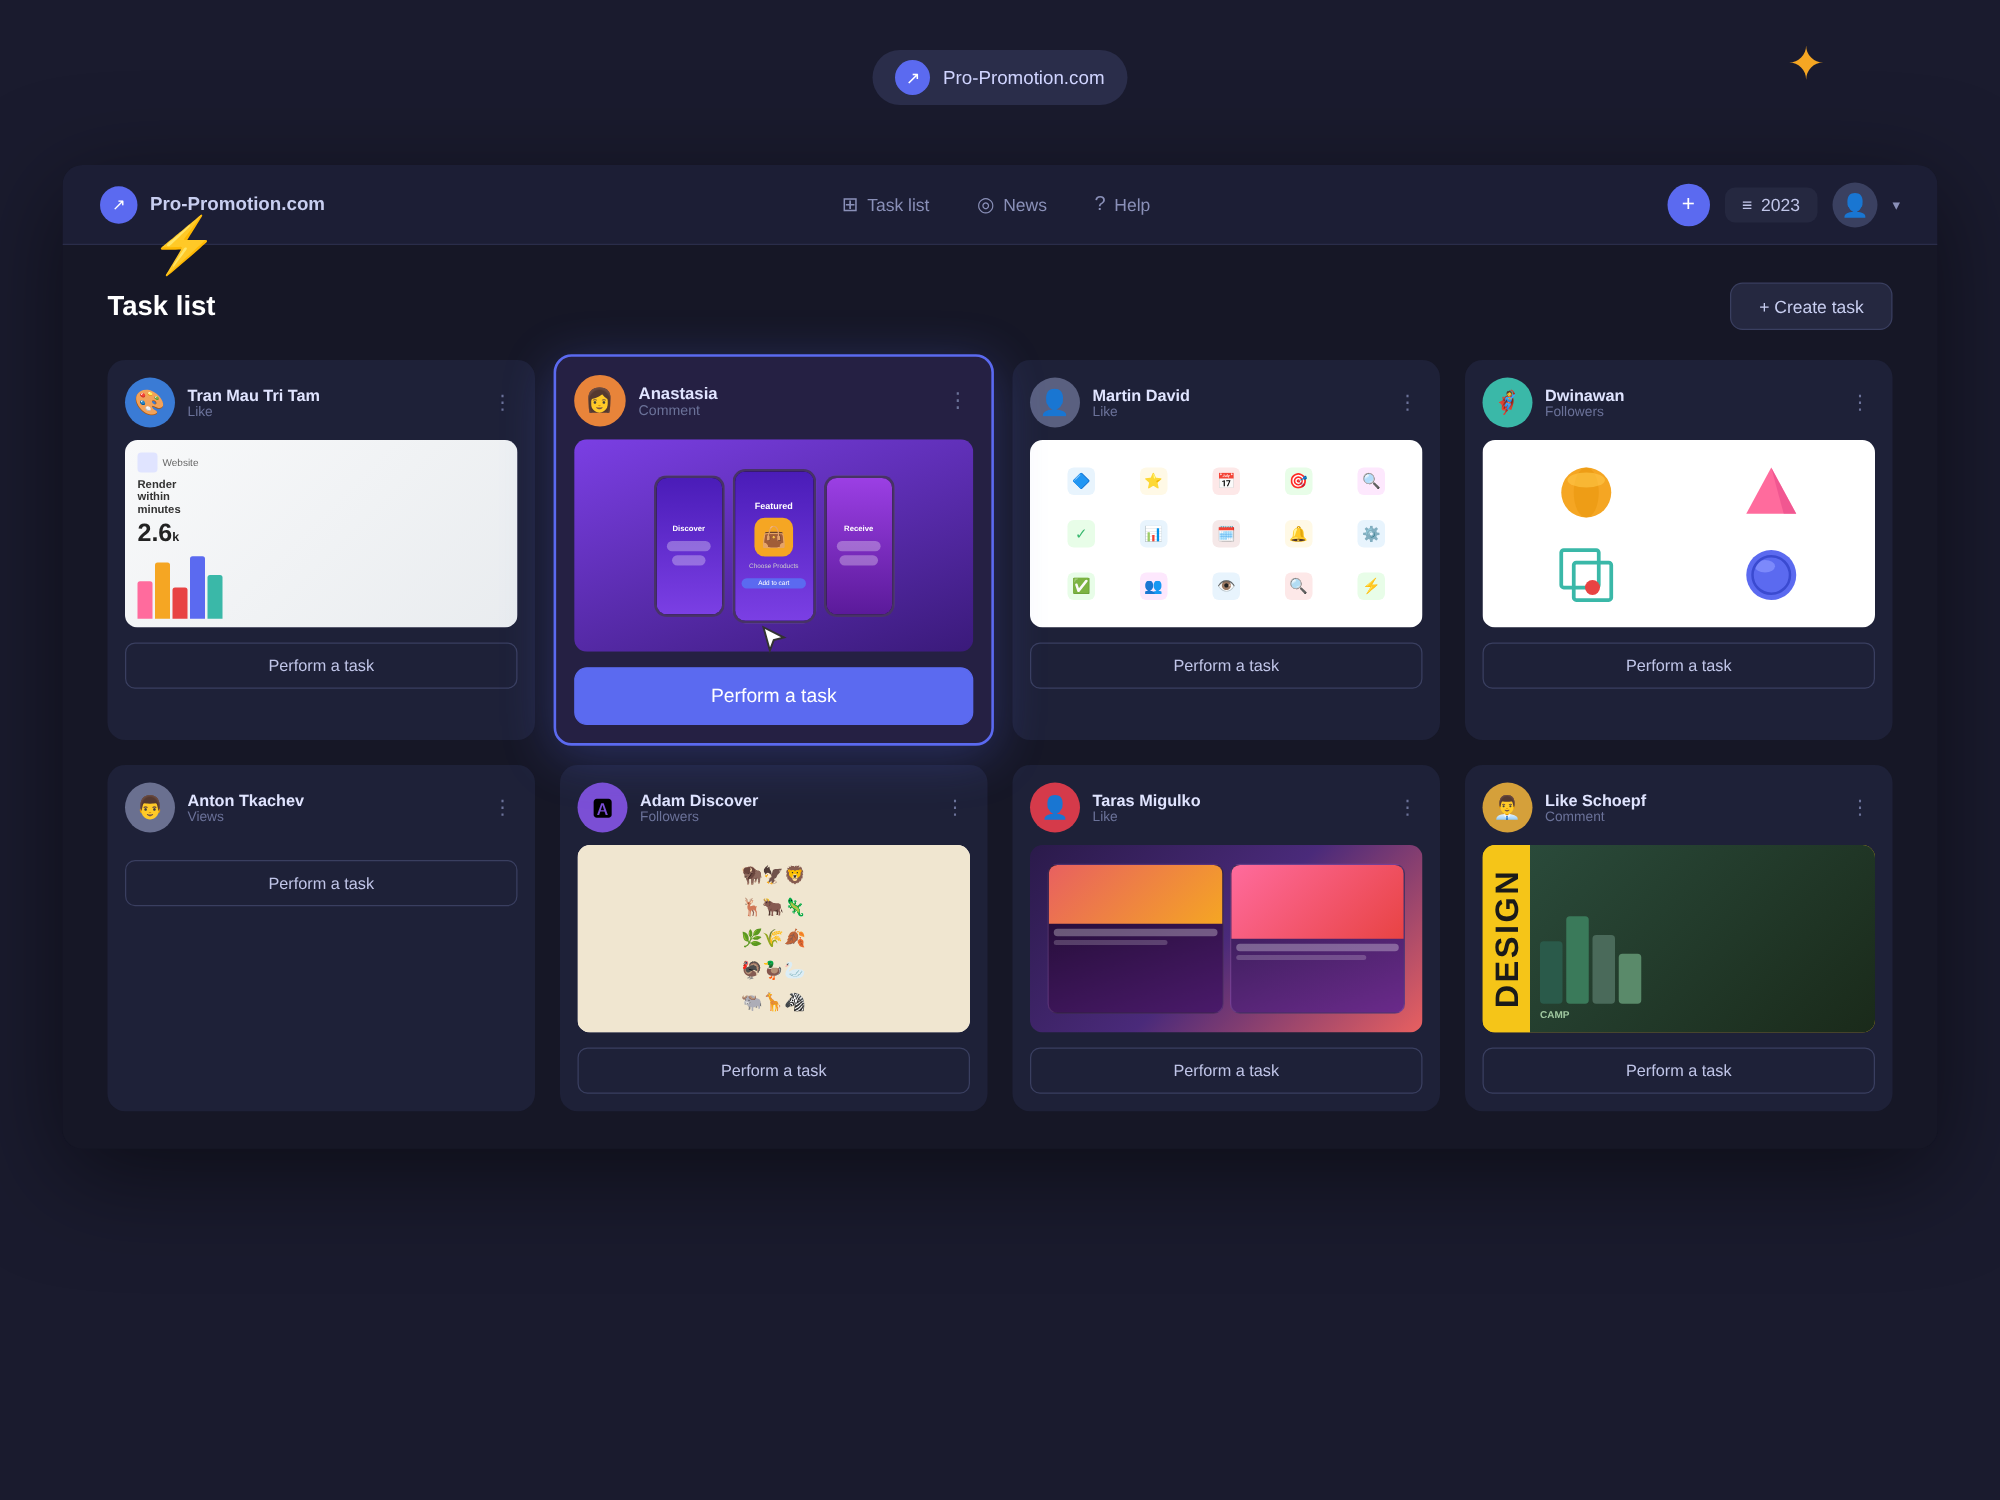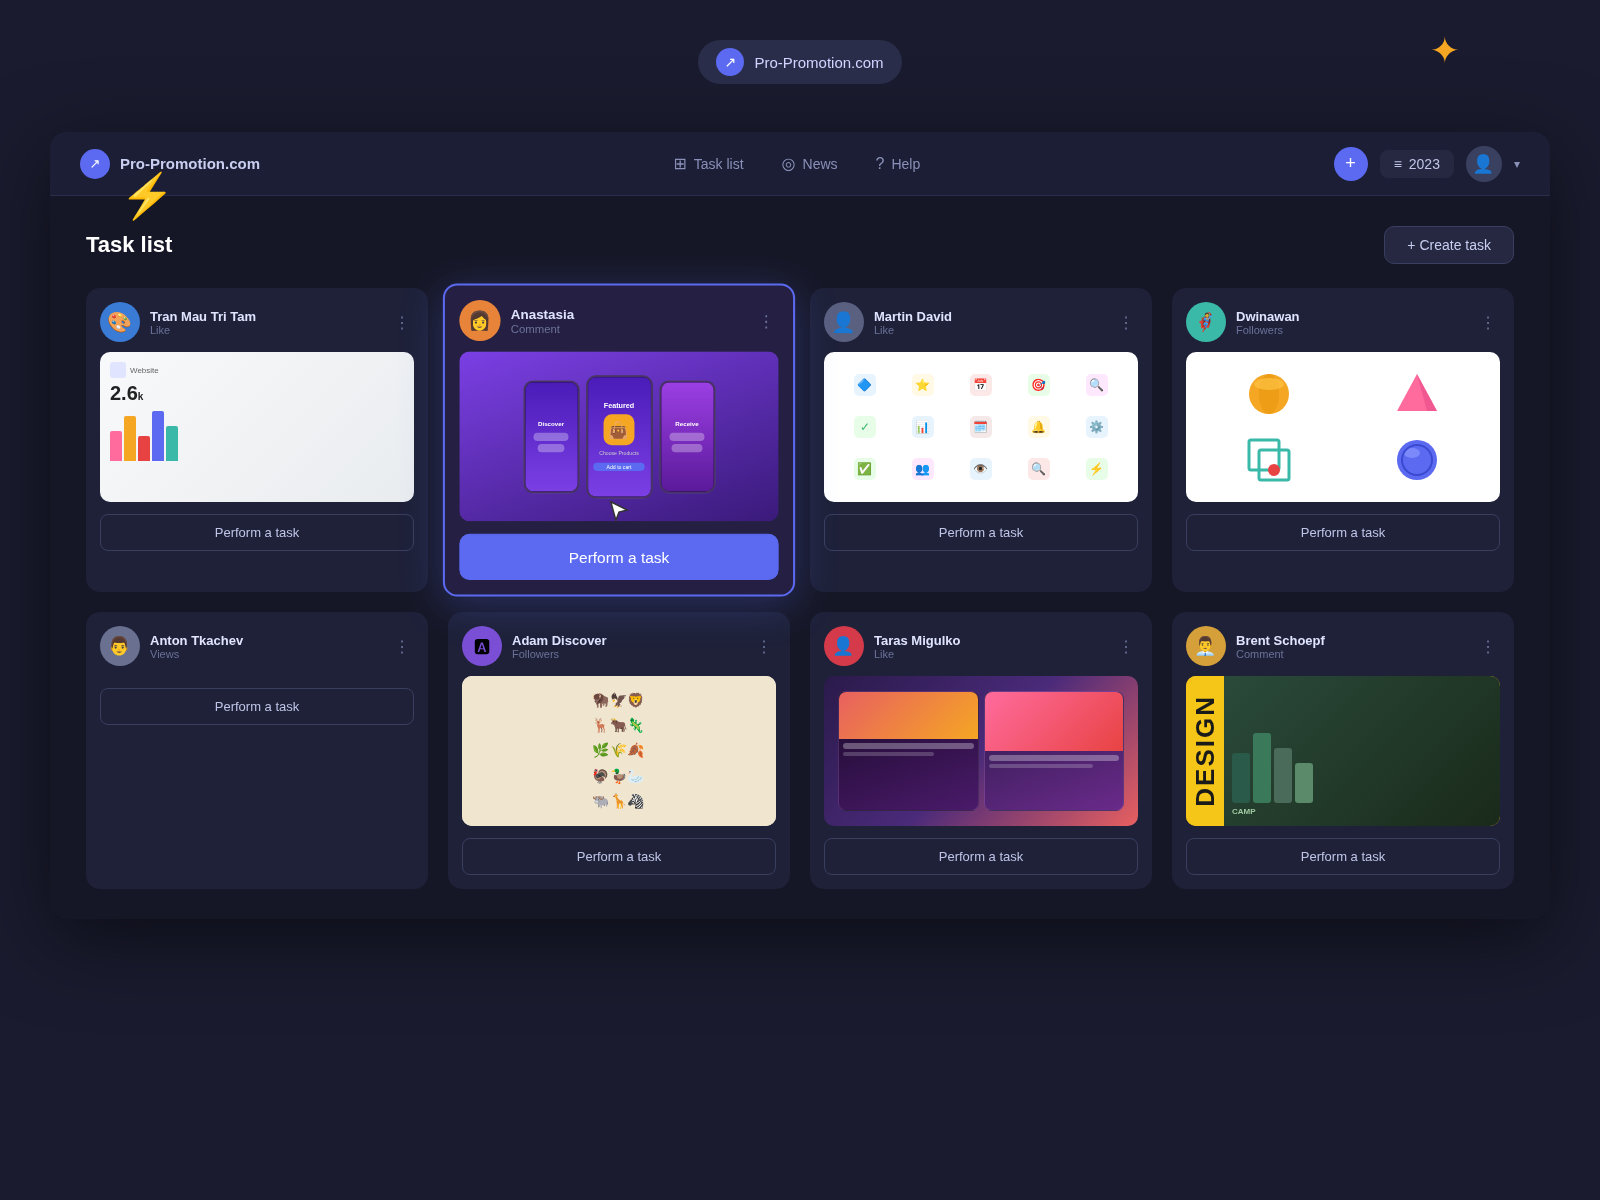--- a/index.html
+++ b/index.html
@@ -464,20 +464,21 @@
             <div class="card-action">Like</div>
           </div>
           <span class="card-menu">⋮</span>
         </div>
         <div class="card-image">
           <div class="preview-dashboard">
             <div style="display:flex;align-items:center;gap:4px;margin-bottom:4px;">
               <div style="width:16px;height:16px;background:#e0e4ff;border-radius:3px;"></div>
               <span style="font-size:8px;color:#666;">Website</span>
             </div>
+            <div class="dash-title">Render<br>within<br>minutes</div>
             <div class="dash-val">2.6<span style="font-size:10px;">k</span></div>
             <div class="dash-bar">
               <div class="bar" style="height:30px;background:#ff6b9d;"></div>
               <div class="bar" style="height:45px;background:#f5a623;"></div>
               <div class="bar" style="height:25px;background:#e84343;"></div>
               <div class="bar" style="height:50px;background:#5b6af0;"></div>
               <div class="bar" style="height:35px;background:#3ab8a8;"></div>
             </div>
           </div>
         </div>
@@ -678,21 +679,21 @@
         </div>
         <div class="card-footer">
           <button class="perform-task-btn">Perform a task</button>
         </div>
       </div>
 
       <div class="card">
         <div class="card-header">
           <div class="card-avatar" style="background:#d5a03a;font-size:18px;">👨‍💼</div>
           <div class="card-user-info">
-            <div class="card-username">Brent Schoepf</div>
+            <div class="card-username">Like Schoepf</div>
             <div class="card-action">Comment</div>
           </div>
           <span class="card-menu">⋮</span>
         </div>
         <div class="card-image">
           <div class="preview-design-camp">
             <div style="background:#f5c518;padding:10px 6px;display:flex;flex-direction:column;align-items:center;justify-content:center;">
               <div style="writing-mode:vertical-rl;text-orientation:mixed;transform:rotate(180deg);font-size:26px;font-weight:900;color:#1a1a1a;letter-spacing:2px;line-height:1;">DESIGN</div>
             </div>
             <div style="flex:1;background:linear-gradient(135deg,#2a4a3a,#1a2a1a);display:flex;flex-direction:column;gap:4px;padding:10px 8px;justify-content:flex-end;">

